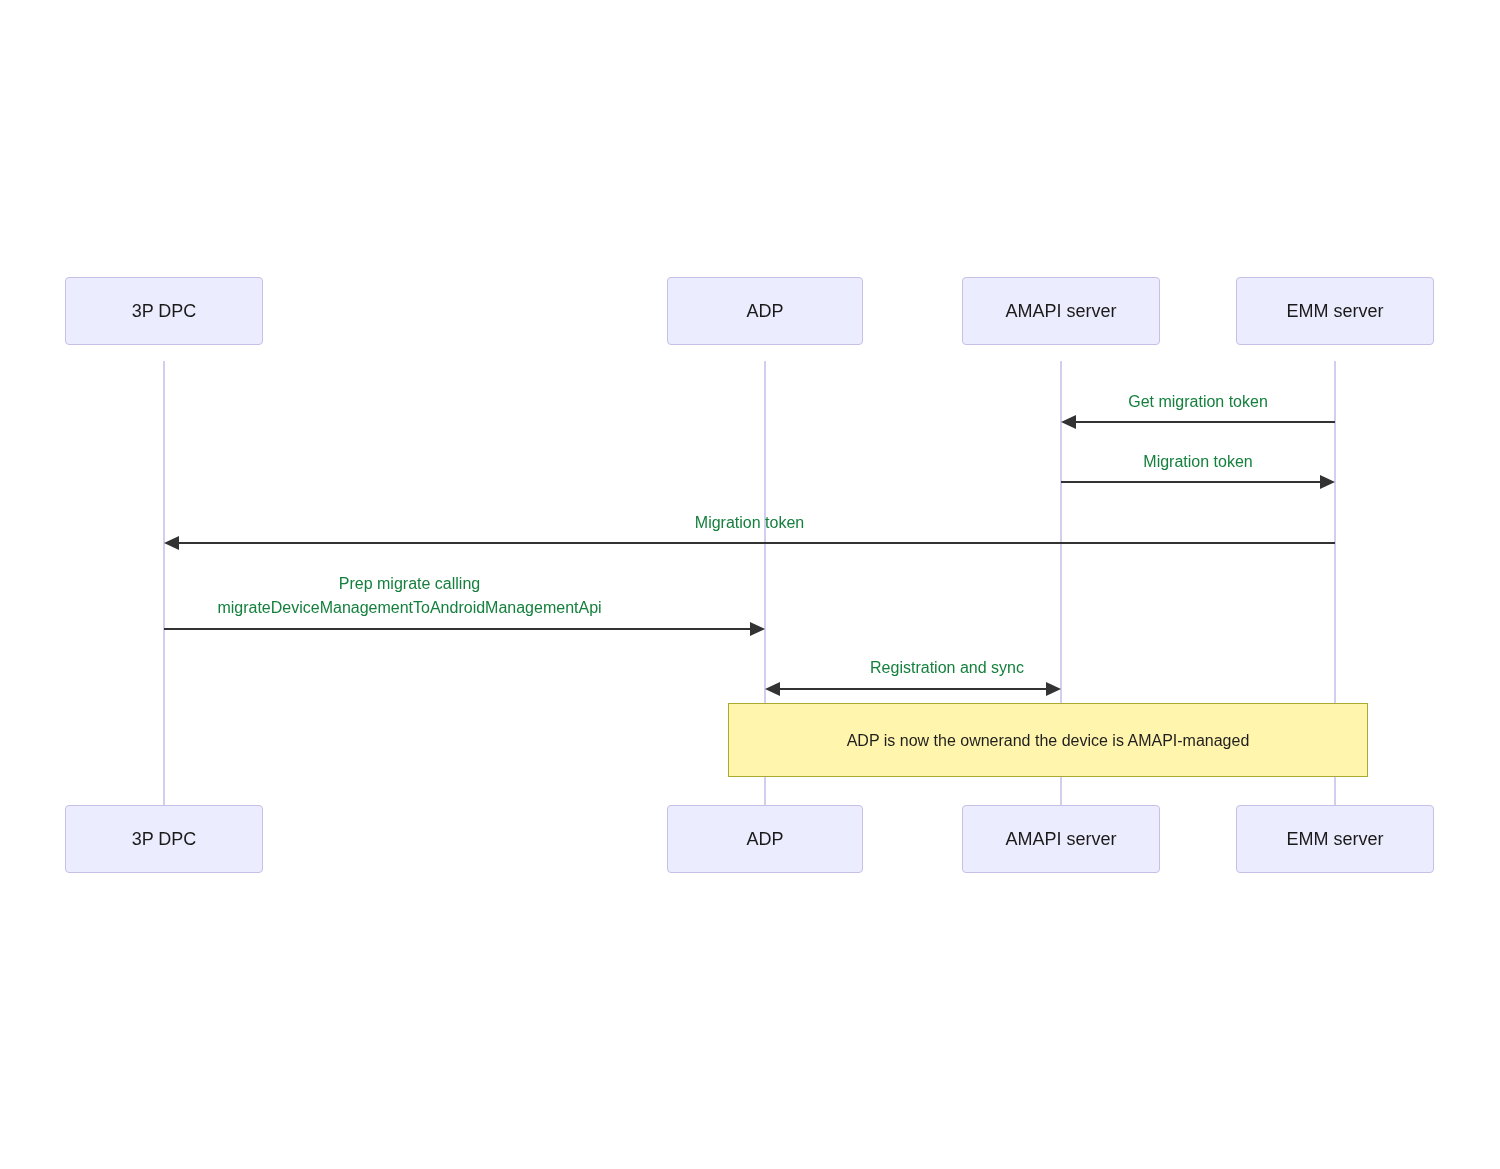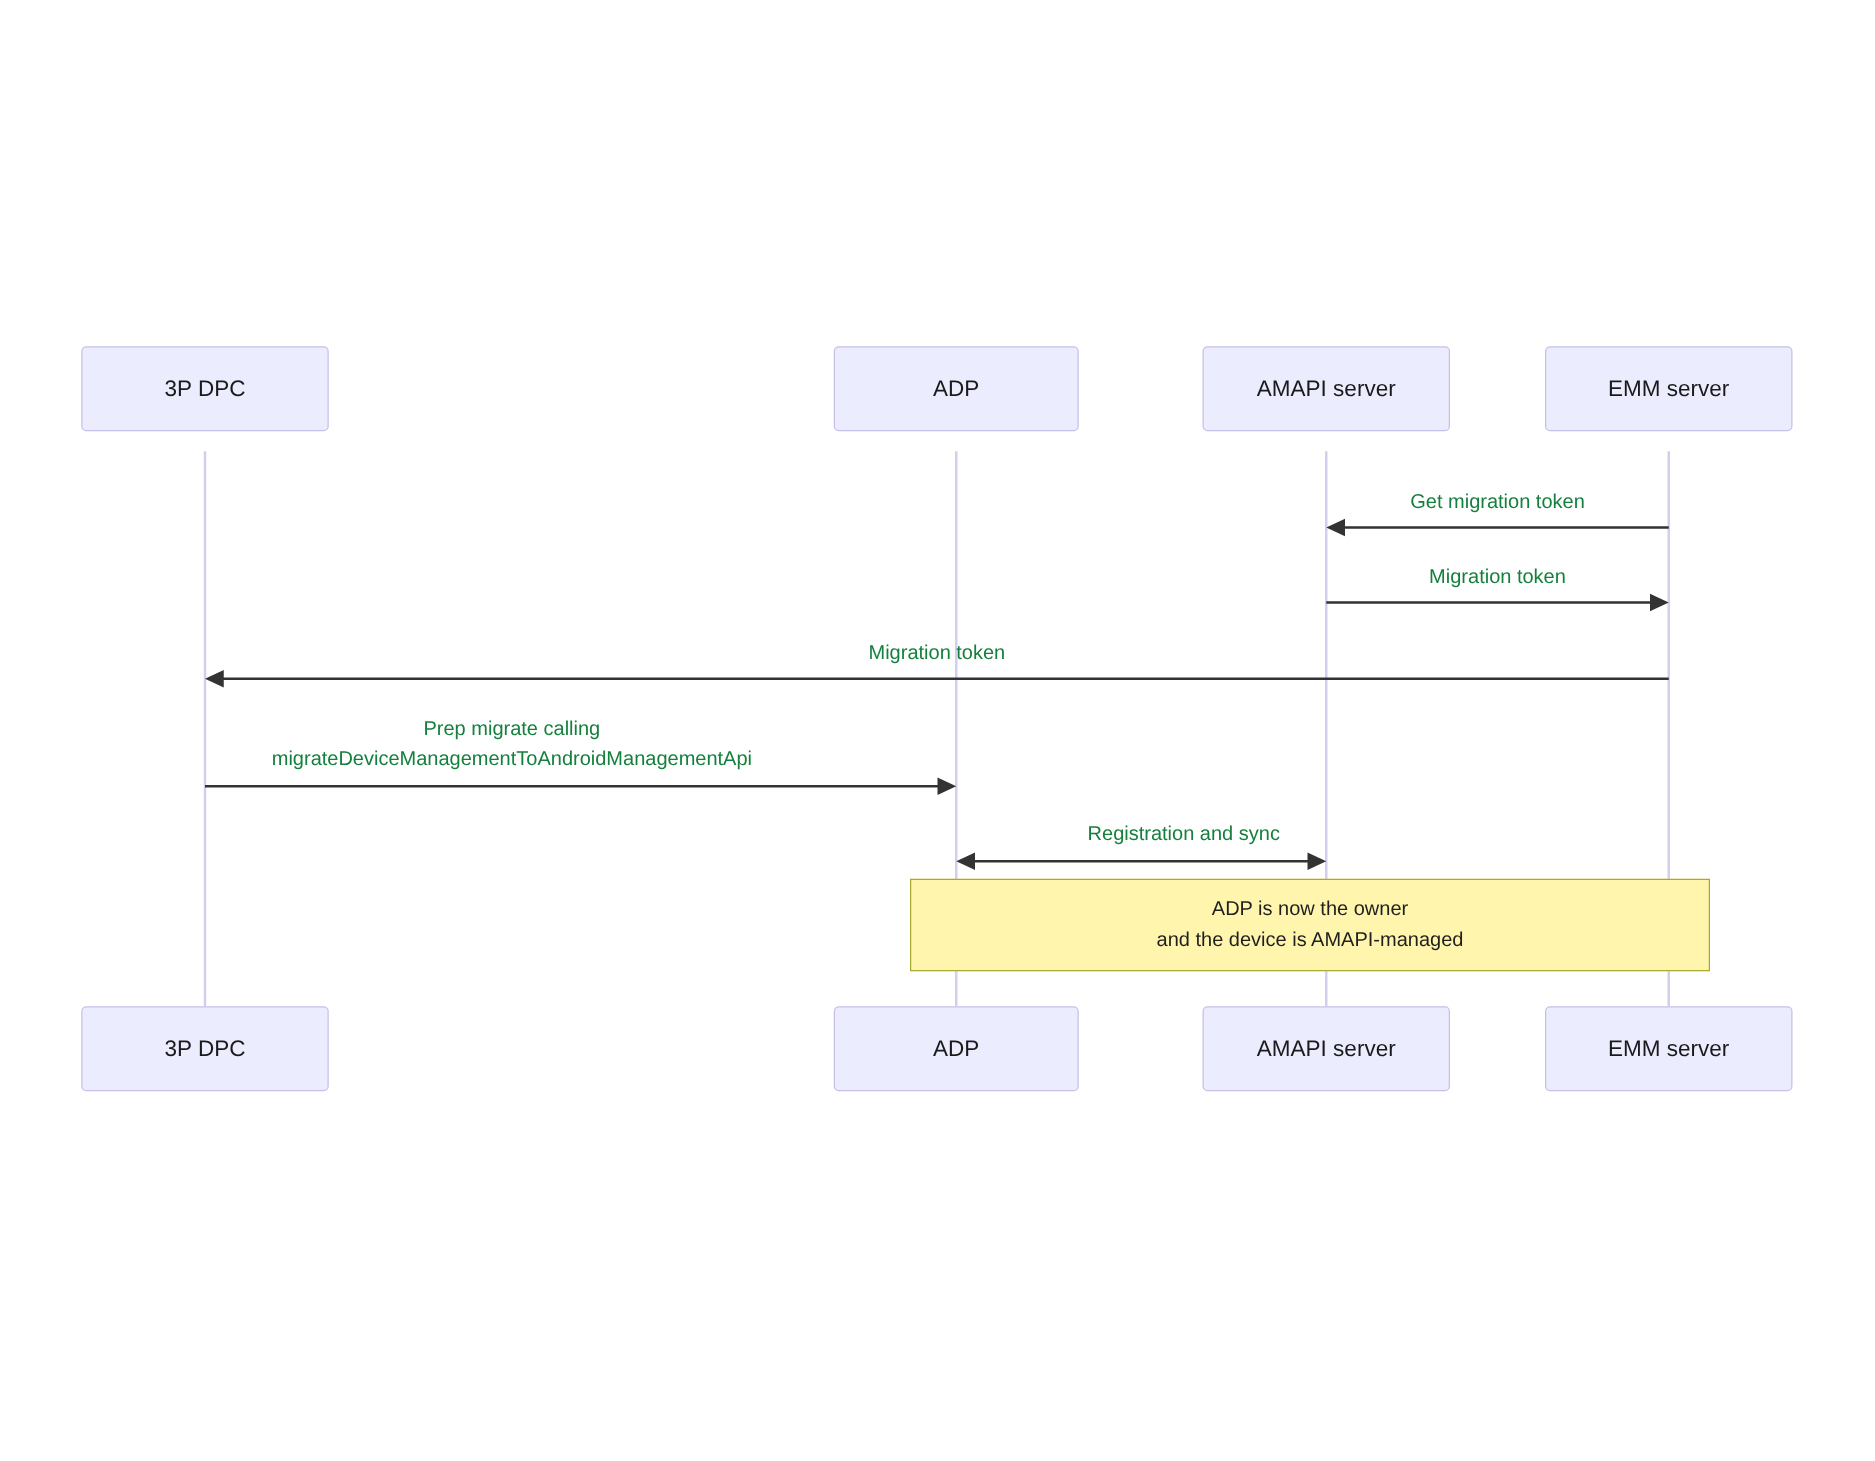--- a/index.html
+++ b/index.html
@@ -60,21 +60,21 @@
     font-size: 16px;
     color: #15803d;
     line-height: 22px;
   }
   .note-box {
     position: absolute;
     background: #fff5ad;
     border: 1px solid #aaaa33;
     box-sizing: border-box;
     display: flex;
-    flex-direction: column;
+    flex-direction: row;
     align-items: center;
     justify-content: center;
     font-size: 16px;
     color: #1f1f1f;
     line-height: 25px;
     text-align: center;
   }
 </style>
 </head>
 <body>

